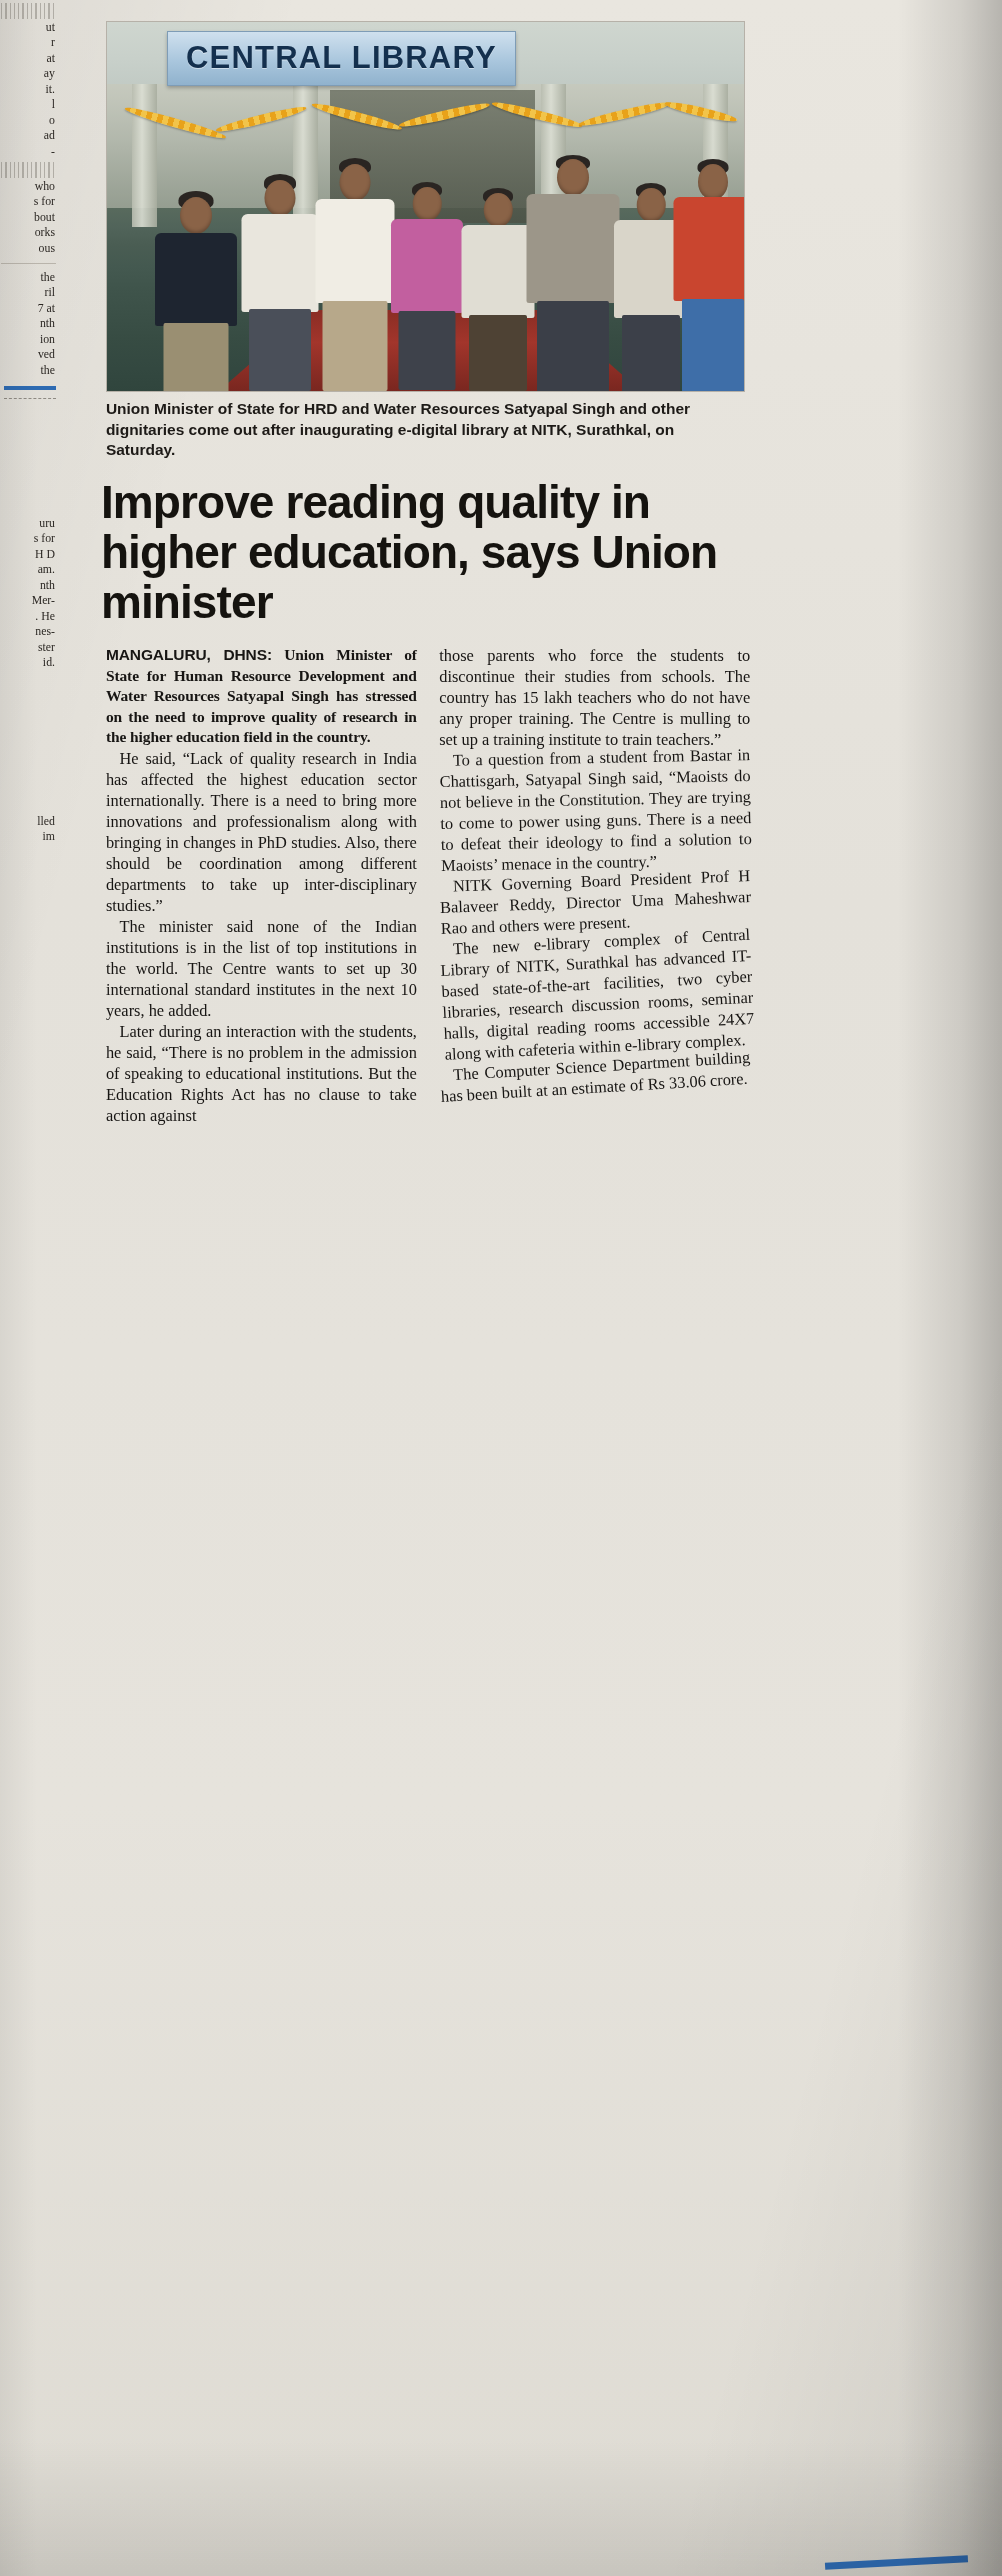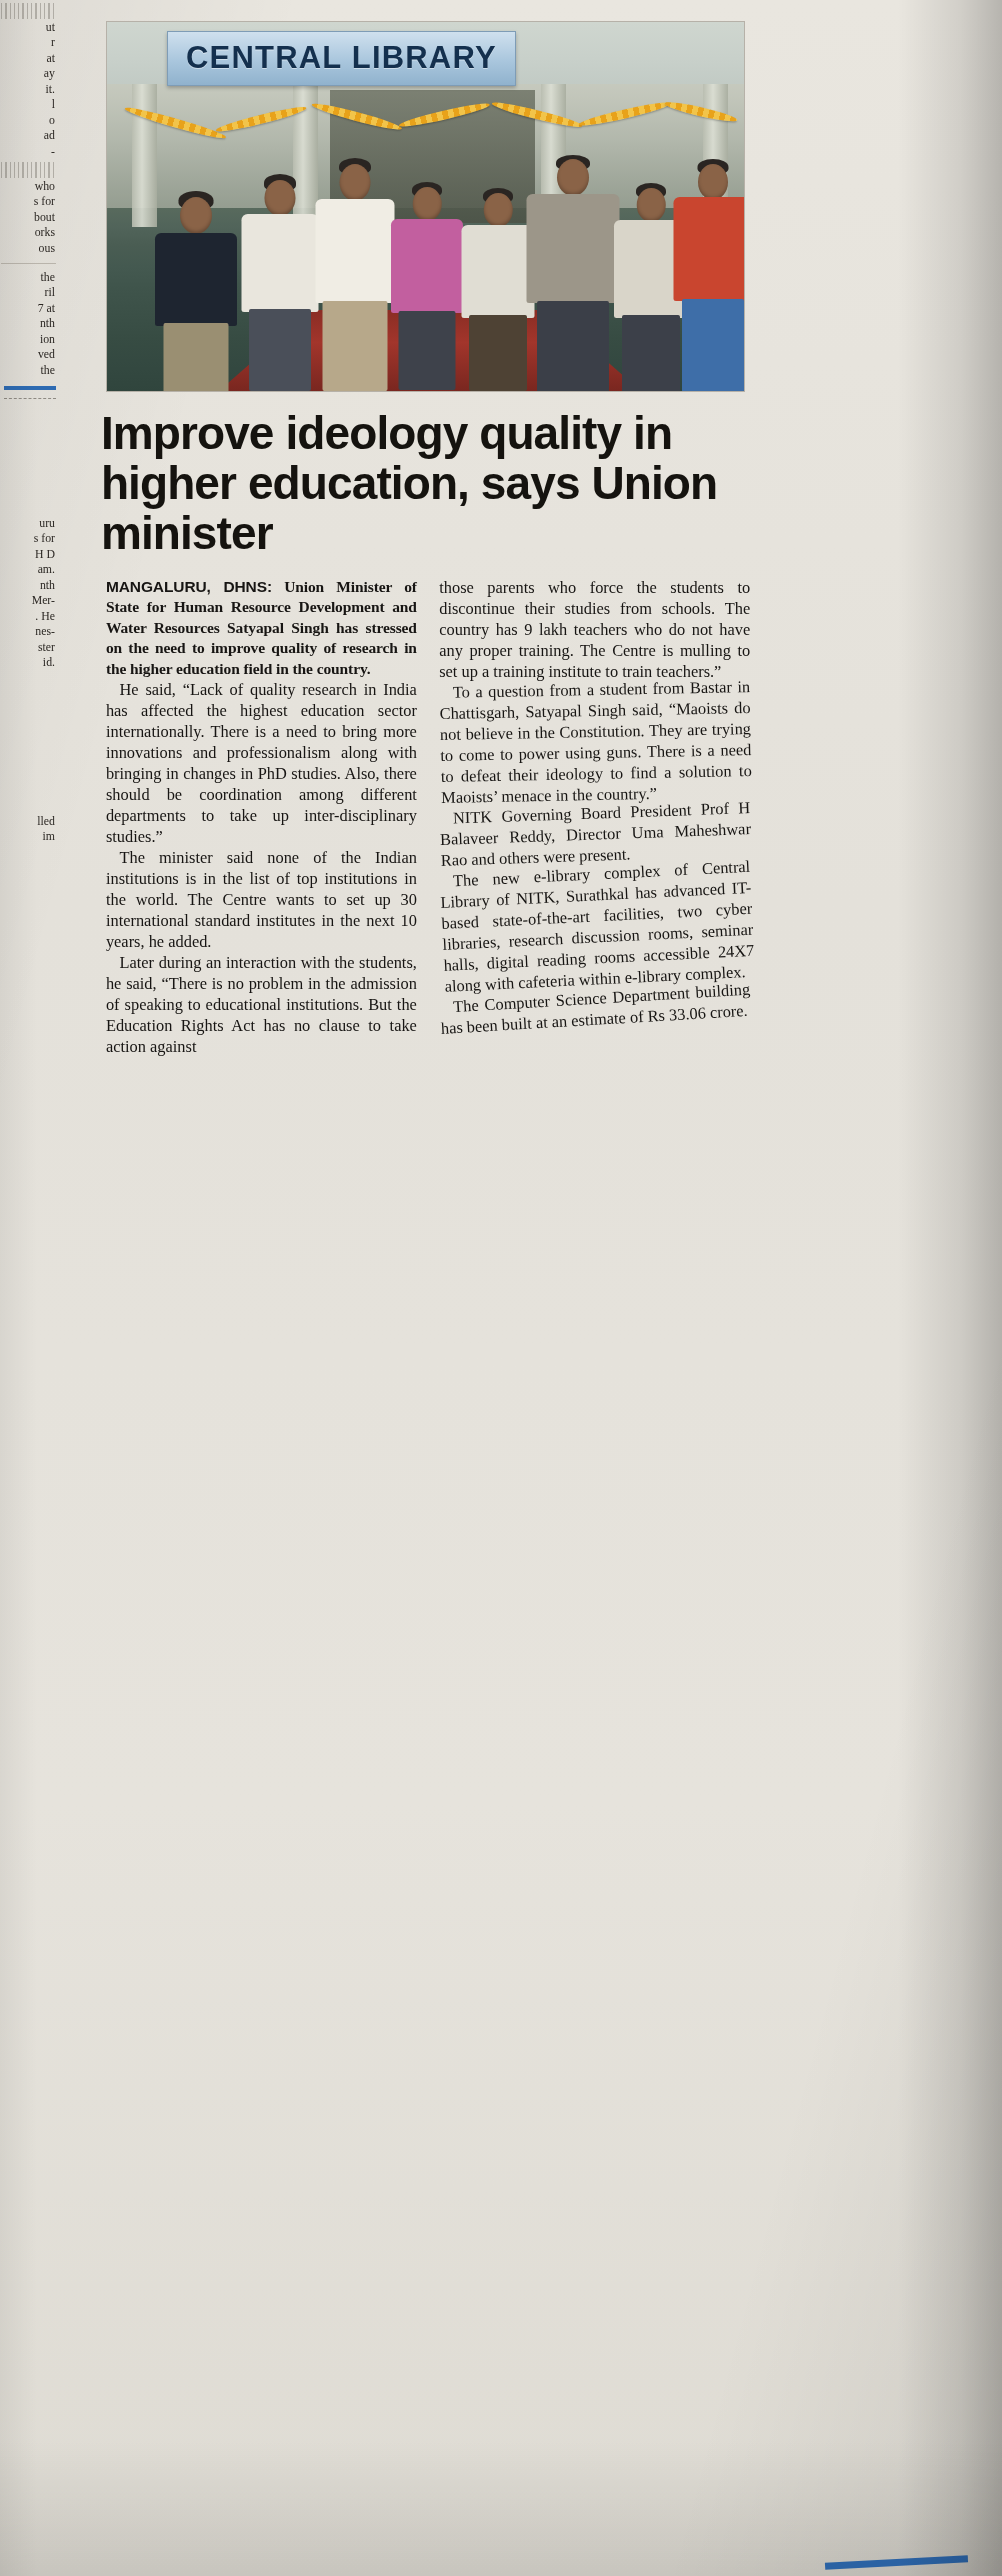--- a/index.html
+++ b/index.html
@@ -375,34 +375,35 @@
         </div>
         <div class="person" style="left:563px; width:87px; height:236px;">
           <div class="hair" style="top:3.7px; width:31px; height:16px;"></div>
           <div class="head" style="top:8.7px; width:30px; height:36px;"></div>
           <div class="torso" style="top:42px; width:79px; height:104px; background:#c9452f;"></div>
           <div class="legs" style="top:144px; width:62px; height:93px; background:#3e6ea8;"></div>
         </div>
       </div>
     </div>
 
-
-    <h1 id="headline">Improve ideology quality in higher education, says Union minister</h1>
+    <div id="caption">Union Minister of State for HRD and Water Resources Satyapal Singh and other dignitaries come out after inaugurating e-digital library at NITK, Surathkal, on Saturday.</div>
+
+    <h1 id="headline">Improve reading quality in higher education, says Union minister</h1>
 
     <div id="columns">
 
       <div class="col">
         <p class="intro"><span class="dateline">MANGALURU, DHNS:</span><span> Union Minister of State for Human Resource Development and Water Resources Satyapal Singh has stressed on the need to improve quality of research in the higher education field in the country.</span></p>
         <p>He said, “Lack of quality research in India has affected the highest education sector internationally. There is a need to bring more innovations and professionalism along with bringing in changes in PhD studies. Also, there should be coordination among different departments to take up inter-disciplinary studies.”</p>
         <p>The minister said none of the Indian institutions is in the list of top institutions in the world. The Centre wants to set up 30 international standard institutes in the next 10 years, he added.</p>
         <p>Later during an interaction with the students, he said, “There is no problem in the admission of speaking to educational institutions. But the Education Rights Act has no clause to take action against</p>
       </div>
 
       <div class="col">
-        <p>those parents who force the students to discontinue their studies from schools. The country has 9 lakh teachers who do not have any proper training. The Centre is mulling to set up a training institute to train teachers.”</p>
+        <p>those parents who force the students to discontinue their studies from schools. The country has 15 lakh teachers who do not have any proper training. The Centre is mulling to set up a training institute to train teachers.”</p>
         <p class="skew1">To a question from a student from Bastar in Chattisgarh, Satyapal Singh said, “Maoists do not believe in the Constitution. They are trying to come to power using guns. There is a need to defeat their ideology to find a solution to Maoists’ menace in the country.”</p>
         <p class="skew2">NITK Governing Board President Prof H Balaveer Reddy, Director Uma Maheshwar Rao and others were present.</p>
         <p class="skew3">The new e-library complex of Central Library of NITK, Surathkal has advanced IT-based state-of-the-art facilities, two cyber libraries, research discussion rooms, seminar halls, digital reading rooms accessible 24X7 along with cafeteria within e-library complex.</p>
         <p class="skew4">The Computer Science Department building has been built at an estimate of Rs 33.06 crore.</p>
       </div>
 
     </div>
   </div>
 
   <div id="blue-bar-br"></div>

